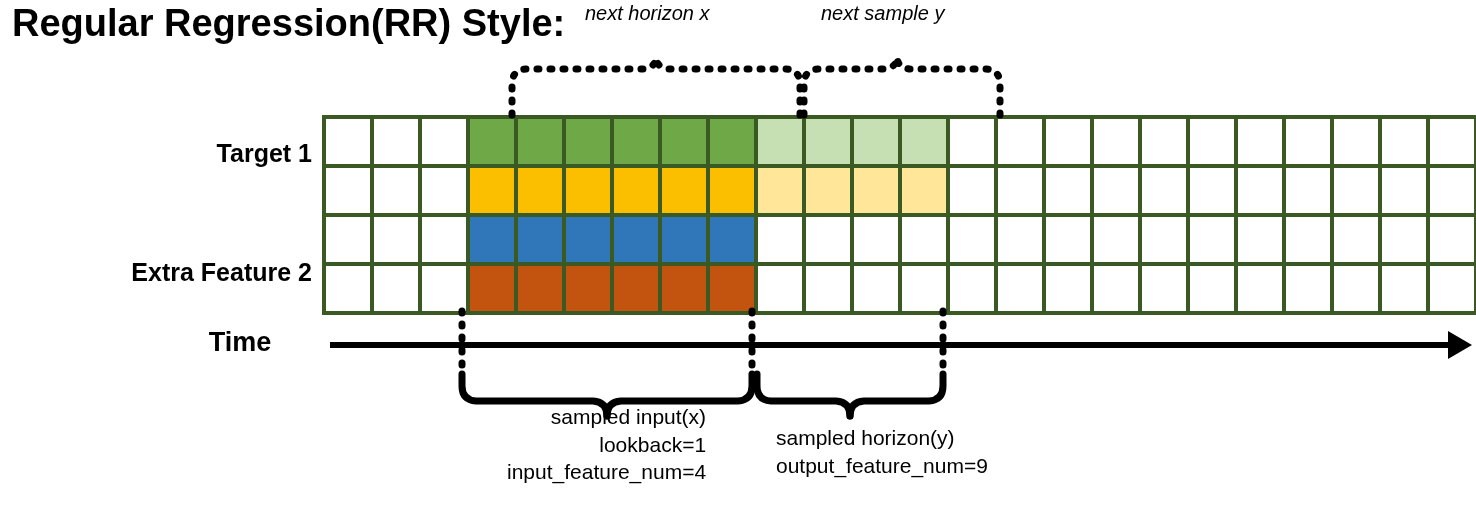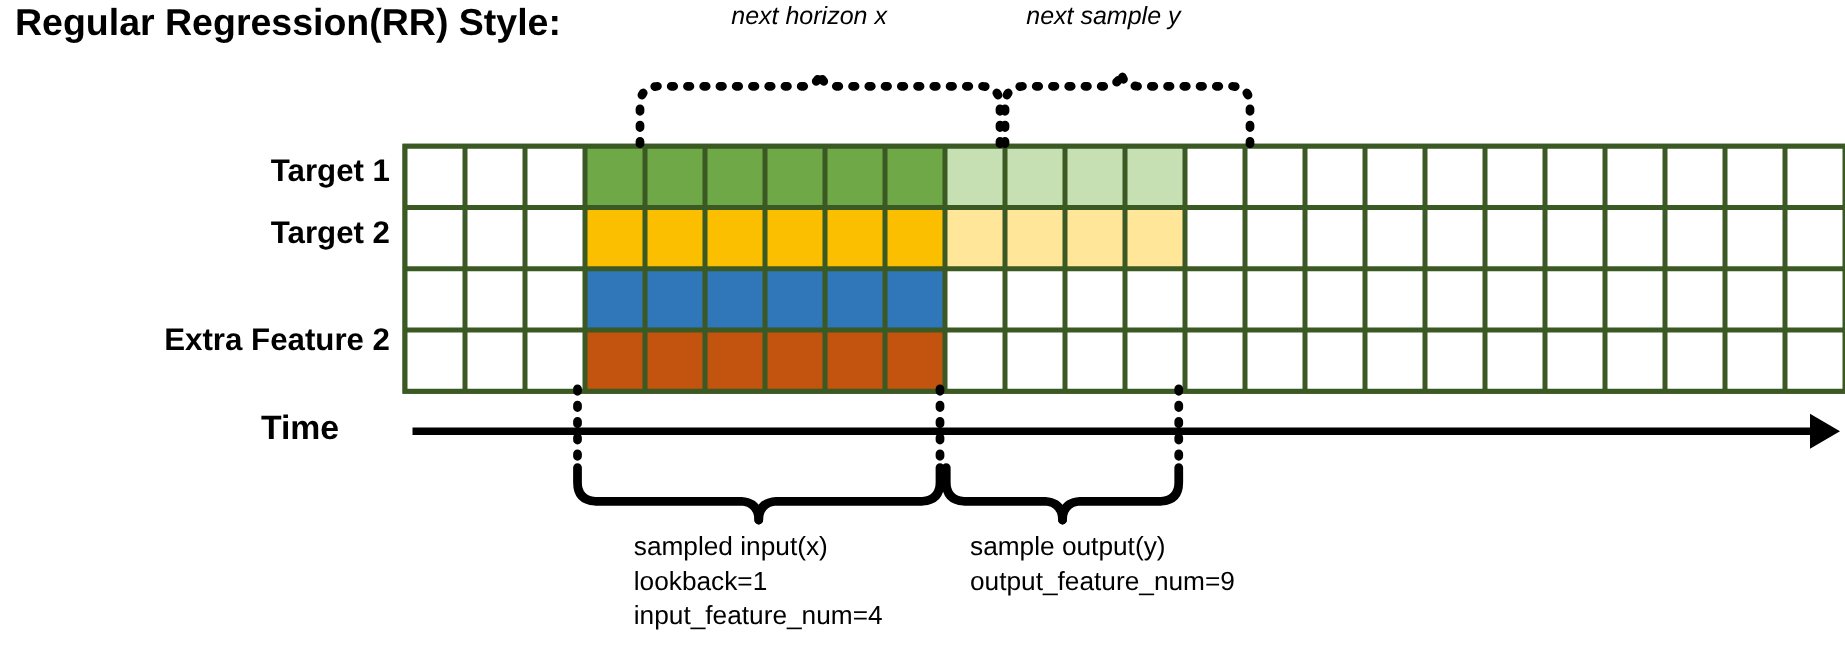--- a/index.html
+++ b/index.html
@@ -12,21 +12,21 @@
     width: 1476px;
     height: 516px;
     background: #ffffff;
     font-family: "Liberation Sans", sans-serif;
     overflow: hidden;
   }
   #title {
     position: absolute;
     left: 12px;
     top: 2px;
-    font-size: 30px;
+    font-size: 38px;
     font-weight: bold;
     color: #000000;
     white-space: nowrap;
   }
   
   .row-label {
     position: absolute;
     right: 0;
     width: 310px;
     text-align: right;
@@ -101,22 +101,21 @@
   }
 </style>
 </head>
 <body>
 
 <div id="page">
 
   <div id="title">Regular Regression(RR) Style:</div>
 
   <div id="labels">
-    <div class="row-label" style="top:8px;">Target 1</div>
-    <div class="row-label" style="top:57px;">Target 2</div>
+    <div class="row-label" style="top:24px;">Target 1</div>
     <div class="row-label" style="top:143px;">Extra Feature 2</div>
   </div>
 
   <div id="grid">
       <div class="cell "></div>
       <div class="cell "></div>
       <div class="cell "></div>
       <div class="cell green"></div>
       <div class="cell green"></div>
       <div class="cell green"></div>
@@ -244,23 +243,23 @@
 
     <g stroke="#000" stroke-width="7" fill="none" stroke-linecap="round">
       <path d="M757,374 L757,386 Q757,400 771,401 L836,401 Q850,402 850,416"></path>
       <path d="M943,374 L943,386 Q943,400 929,401 L864,401 Q850,402 850,416"></path>
     </g>
   </svg>
 
   <div class="brace-caption" style="left:585px; top:2px;">next horizon x</div>
   <div class="brace-caption" style="left:821px; top:2px;">next sample y</div>
 
-  <div class="block-caption" style="left:507px; top:424px;">
+  <div class="block-caption" style="left:507px; top:403px;text-align:right;">
     <div>sampled input(x)</div>
     <div>lookback=1</div>
     <div>input_feature_num=4</div>
   </div>
   <div class="block-caption" style="left:776px; top:424px;">
-    <div>sample output(y)</div>
+    <div>sampled horizon(y)</div>
     <div>output_feature_num=9</div>
   </div>
 
 </div>
 
 </body></html>

